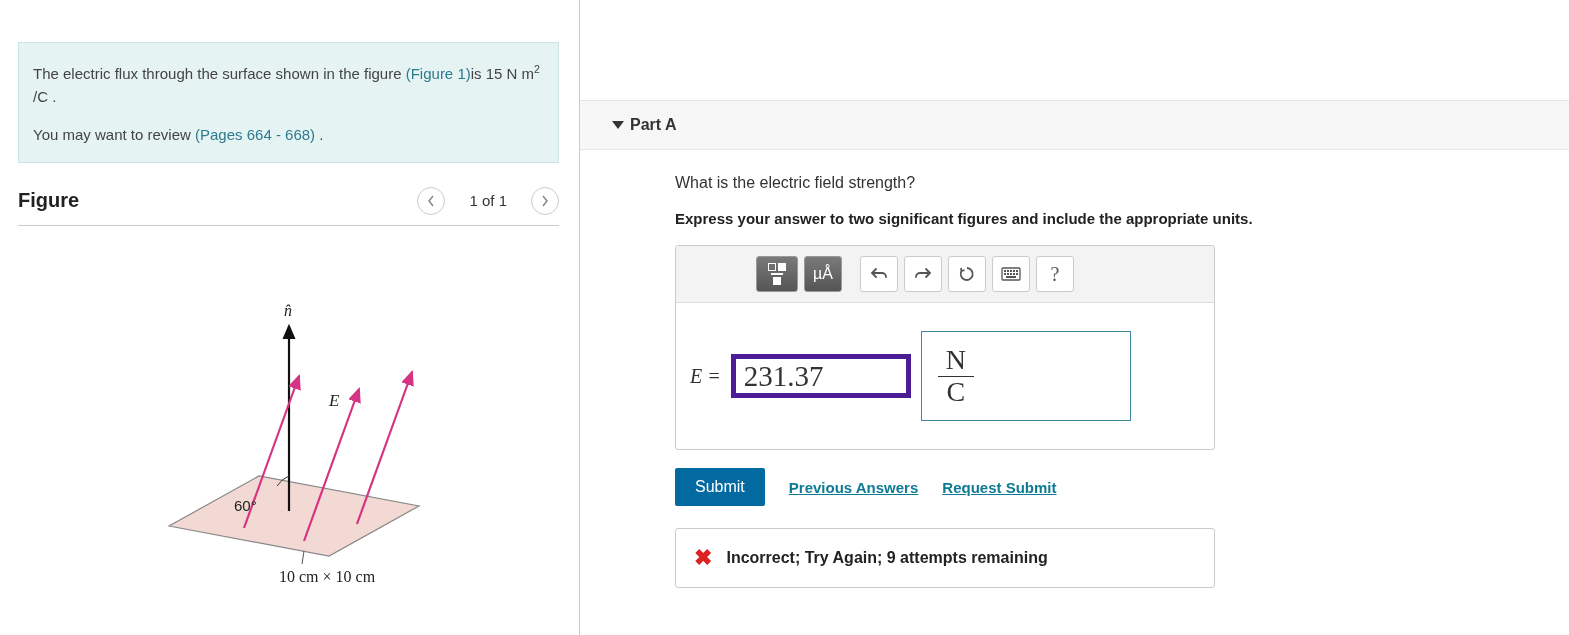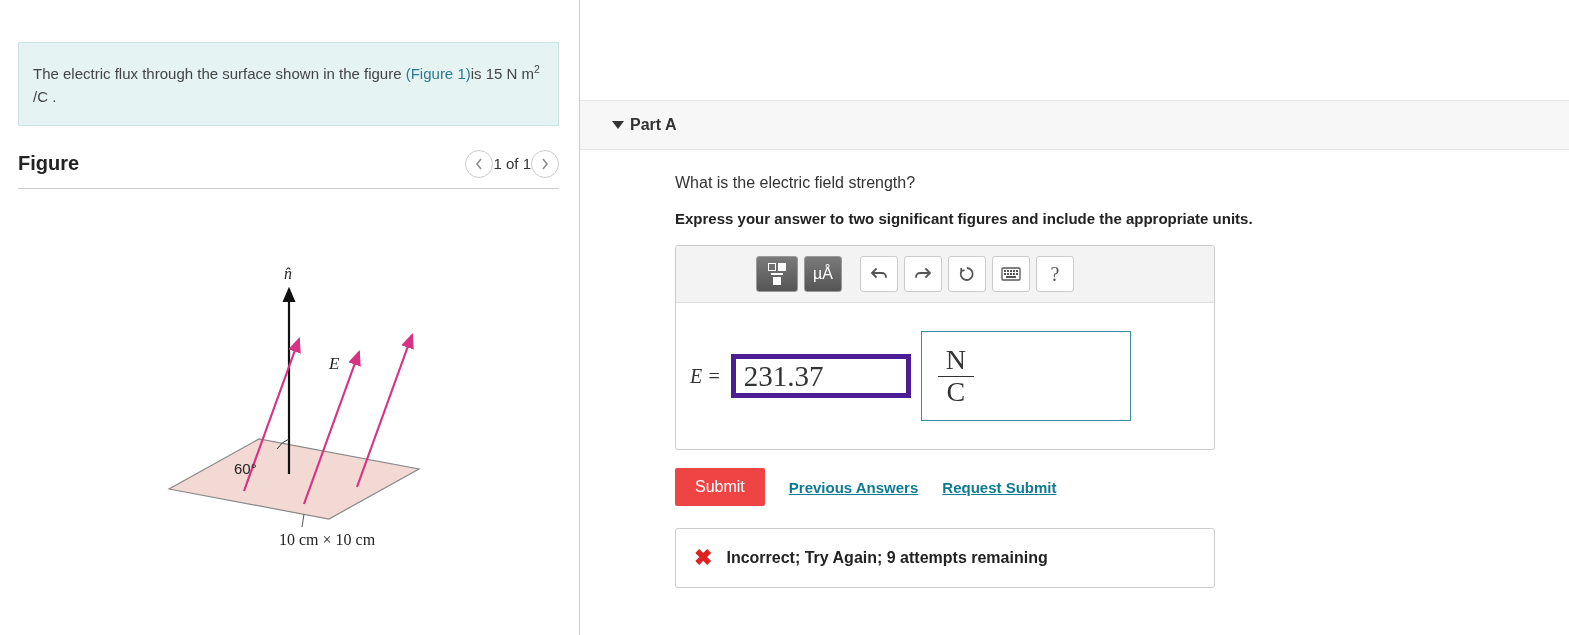--- a/index.html
+++ b/index.html
@@ -48,21 +48,21 @@
   }
   .figure-header h3 {
     margin: 0;
     font-size: 20px;
     font-weight: bold;
     color: #222;
   }
   .pager {
     display: flex;
     align-items: center;
-    gap: 0;
+    gap: 24px;
     font-size: 15px;
     color: #333;
   }
   .nav-btn {
     width: 28px;
     height: 28px;
     border: 1px solid #ccc;
     border-radius: 50%;
     background: #fff;
     display: inline-flex;
@@ -188,21 +188,21 @@
   }
   .frac .num { border-bottom: 1.5px solid #333; padding: 0 8px; }
   .frac .den { padding: 0 8px; }
   .action-row {
     margin-top: 18px;
     display: flex;
     align-items: center;
     gap: 24px;
   }
   .submit-btn {
-    background: #ef4444;
+    background: #0369a1;
     color: #fff;
     border: none;
     padding: 10px 20px;
     font-size: 16px;
     border-radius: 2px;
     cursor: pointer;
   }
   .action-link {
     color: #0e7a93;
     text-decoration: underline;
@@ -247,20 +247,24 @@
 </head>
 <body>
 
 <div class="layout">
 
   <div class="left-col">
     <div class="prompt-box">
       <p>
         <span>The electric flux through the surface shown in the figure </span>
         <span class="link">(Figure 1)</span><span>is 15 N m</span><sup>2</sup><span> /C .</span>
+      </p>
+      <p>
+        <span>You may want to review </span>
+        <span class="link">(Pages 664 - 668)</span><span> .</span>
       </p>
     </div>
 
     <div class="figure-header">
       <h3>Figure</h3>
       <div class="pager">
         <button class="nav-btn">
           <svg width="8" height="12" viewBox="0 0 8 12">
               <path d="M6 1 L2 6 L6 11" stroke="#888" stroke-width="1.5" fill="none"></path>
             </svg>

